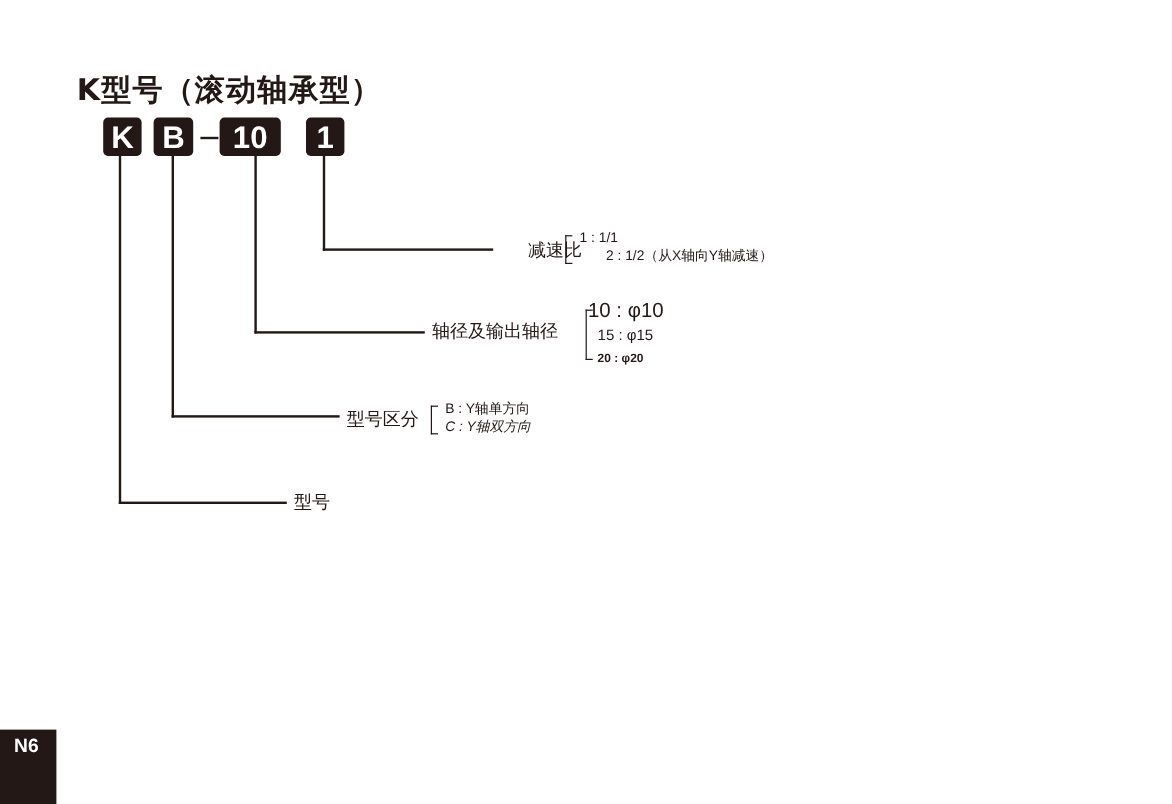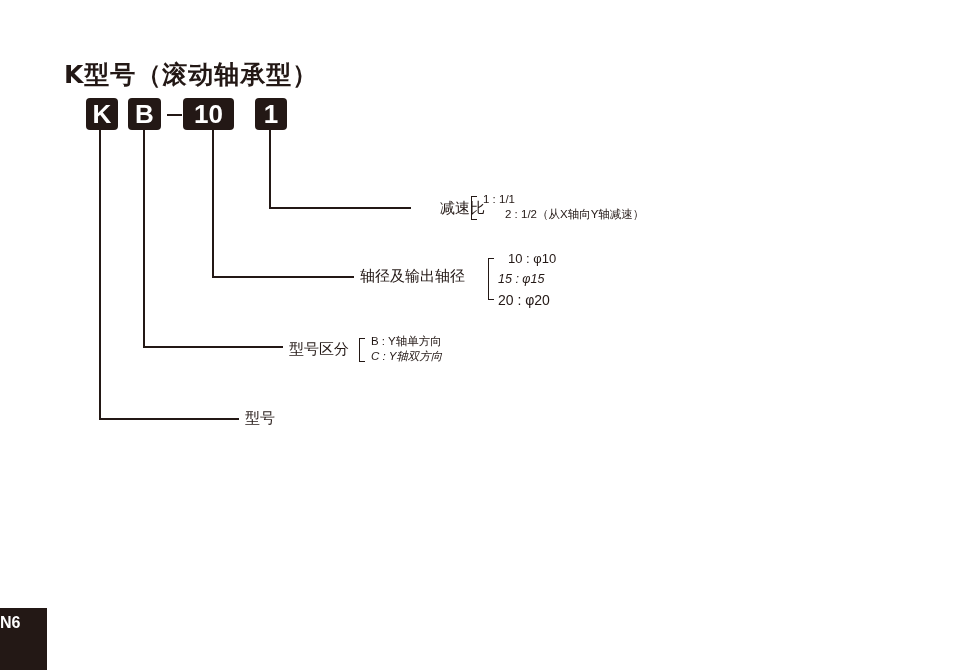--- a/index.html
+++ b/index.html
@@ -9,21 +9,21 @@
   .title { left:64px; top:58px; font-size:25px; font-weight:bold; letter-spacing:1px; white-space:nowrap; }
   .box { background:#231815; color:#fff; border-radius:4px; font-family:"Liberation Sans", sans-serif;
          font-weight:bold; font-size:26px; text-align:center; line-height:32px; height:32px; top:98px; }
   .dash { left:167px; top:114px; width:15px; height:2px; background:#231815; }
   .vline { width:2px; background:#231815; }
   .hline { height:2px; background:#231815; }
   .label { font-size:15px; white-space:nowrap; line-height:18px; }
   .opt { font-size:11.5px; white-space:nowrap; line-height:14px; font-family:"Liberation Sans", "DejaVu Sans", sans-serif; }
   .bracket { border:1.5px solid #231815; border-right:none; width:5px; }
   .page-tab { left:0; top:608px; width:47px; height:62px; background:#231815; }
-  .page-num { left:0; top:614px; width:44px; text-align:left; color:#fff; font-family:"Liberation Sans", sans-serif;
+  .page-num { left:0; top:614px; width:44px; text-align:center; color:#fff; font-family:"Liberation Sans", sans-serif;
               font-weight:bold; font-size:16px; }
 </style>
 </head>
 <body>
 
 <div class="abs title">K型号（滚动轴承型）</div>
 
 <div class="abs box" style="left:86px;width:32px;">K</div>
 <div class="abs box" style="left:128px;width:33px;">B</div>
 <div class="abs dash"></div>
@@ -42,23 +42,23 @@
 <div class="abs vline" style="left:99px;top:130px;height:290px;"></div>
 <div class="abs hline" style="left:99px;top:418px;width:140px;"></div>
 
 <div class="abs label" style="left:417px;top:199px;margin-left:23px;">减速比</div>
 <div class="abs bracket" style="left:471px;top:196px;height:22px;"></div>
 <div class="abs opt" style="left:483px;top:192px;">1 :  1/1</div>
 <div class="abs opt" style="left:505px;top:207px;">2 :  1/2（从X轴向Y轴减速）</div>
 
 <div class="abs label" style="left:360px;top:269px;font-family:Liberation Mono, monospace;">轴径及输出轴径</div>
 <div class="abs bracket" style="left:488px;top:258px;height:40px;"></div>
-<div class="abs opt" style="left:508px;top:252px;font-size:13px;">10 : φ10</div>
-<div class="abs opt" style="left:498px;top:272px;font-size:12.5px;font-style:italic;">15 : φ15</div>
-<div class="abs opt" style="left:498px;top:293px;font-size:14px;">20 : φ20</div>
+<div class="abs opt" style="left:490px;top:252px;font-size:17px;">10 : φ10</div>
+<div class="abs opt" style="left:498px;top:272px;font-size:12.5px;">15 : φ15</div>
+<div class="abs opt" style="left:498px;top:293px;font-size:10px;font-weight:bold;">20 : φ20</div>
 
 <div class="abs label" style="left:289px;top:340px;">型号区分</div>
 <div class="abs bracket" style="left:359px;top:338px;height:22px;"></div>
 <div class="abs opt" style="left:371px;top:334px;">B : Y轴单方向</div>
 <div class="abs opt" style="left:371px;top:349px;font-style:italic;">C : Y轴双方向</div>
 
 <div class="abs label" style="left:245px;top:411px;font-family:Liberation Mono, monospace;">型号</div>
 
 <div class="abs page-tab"></div>
 <div class="abs page-num">N6</div>

